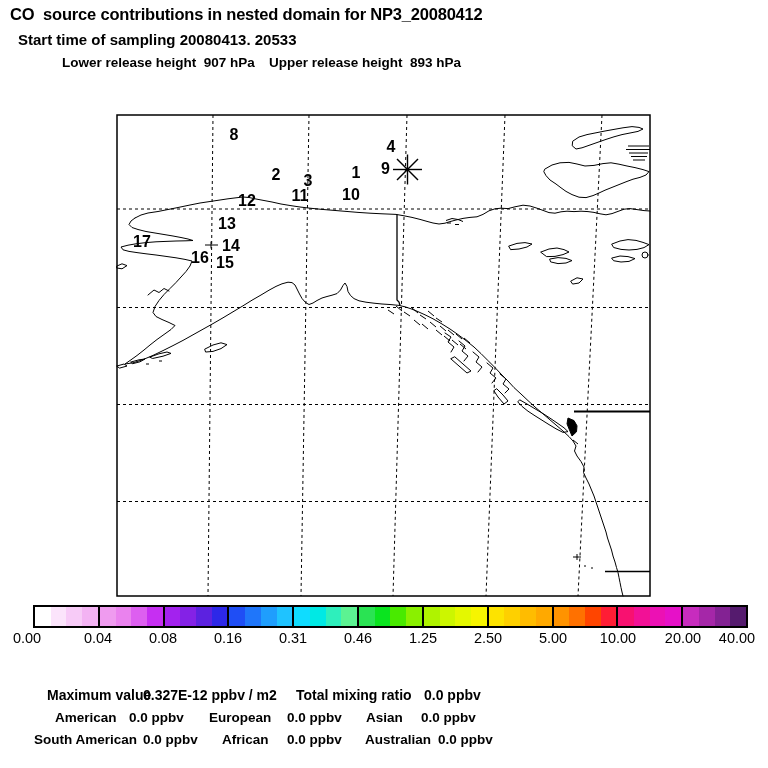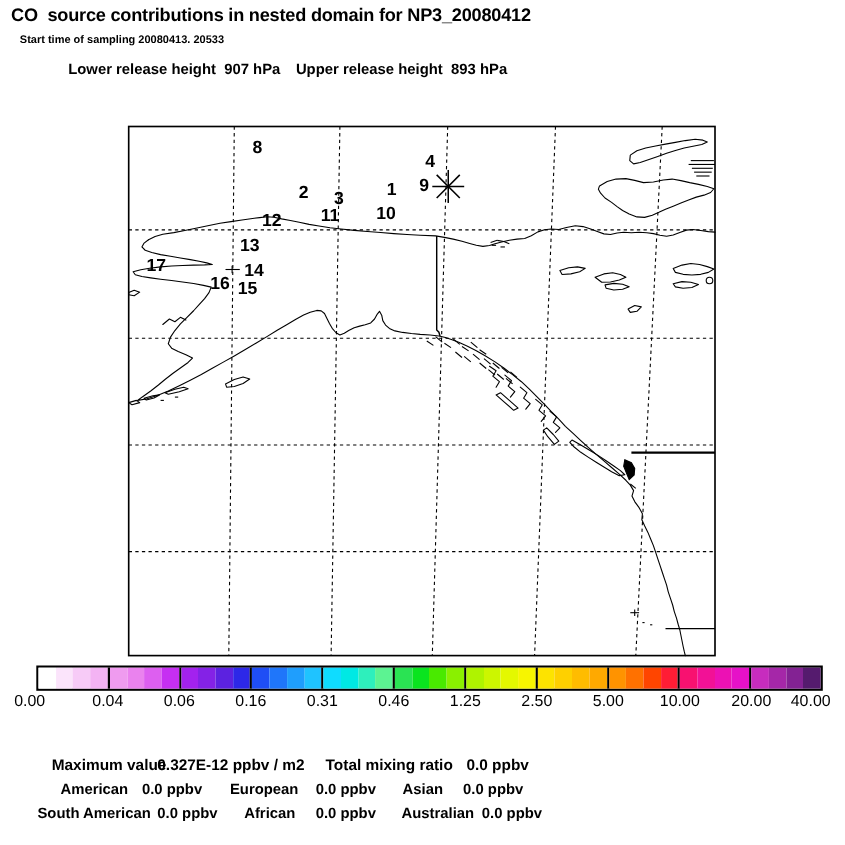--- a/index.html
+++ b/index.html
@@ -1,20 +1,20 @@
 <!DOCTYPE html>
 <html><head>
 <meta charset="utf-8">
 <style>
   html,body{margin:0;padding:0;background:#fff;}
   #page{position:relative;width:768px;height:768px;background:#fff;overflow:hidden;
         font-family:"Liberation Sans","DejaVu Sans",sans-serif;color:#000;}
   .hdr{position:absolute;white-space:pre;font-weight:bold;color:#000;}
   #title{left:10px;top:5px;font-size:16.5px;letter-spacing:-0.2px;}
-  .h2{top:31px;font-size:10px;}
+  .h2{top:31px;font-size:15px;}
   .h3{top:55px;font-size:13.5px;}
   .h4{top:79px;font-size:13.5px;}
   #map-svg{position:absolute;left:0;top:0;}
   .coast{fill:none;stroke:#000;stroke-width:1;stroke-linejoin:round;stroke-linecap:round;}
   .grid{stroke:#000;stroke-width:1;stroke-dasharray:3 3;}
   .border{stroke:#000;fill:none;}
   .hatch{stroke:#000;stroke-width:1;}
   .station-label{font:bold 16px "Liberation Sans","DejaVu Sans",sans-serif;text-anchor:middle;fill:#000;}
   
   #colorbar{position:absolute;left:33px;top:605px;width:715px;height:23px;
@@ -245,21 +245,21 @@
       <div class="cb-seg">
         <div class="cb-cell" style="background: rgb(199, 44, 190);"></div>
         <div class="cb-cell" style="background: rgb(165, 39, 168);"></div>
         <div class="cb-cell" style="background: rgb(131, 34, 147);"></div>
         <div class="cb-cell" style="background: rgb(85, 27, 110);"></div>
       </div>
     </div>
   <div id="cb-ticks">
       <span class="cb-tick" style="left: 27px;">0.00</span>
       <span class="cb-tick" style="left: 98px;">0.04</span>
-      <span class="cb-tick" style="left: 163px;">0.06</span>
+      <span class="cb-tick" style="left: 163px;">0.08</span>
       <span class="cb-tick" style="left: 228px;">0.16</span>
       <span class="cb-tick" style="left: 293px;">0.31</span>
       <span class="cb-tick" style="left: 358px;">0.46</span>
       <span class="cb-tick" style="left: 423px;">1.25</span>
       <span class="cb-tick" style="left: 488px;">2.50</span>
       <span class="cb-tick" style="left: 553px;">5.00</span>
       <span class="cb-tick" style="left: 618px;">10.00</span>
       <span class="cb-tick" style="left: 683px;">20.00</span>
       <span class="cb-tick" style="left: 737px;">40.00</span>
     </div>

